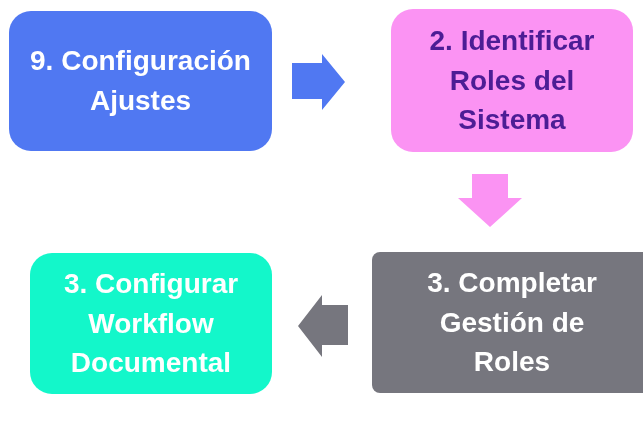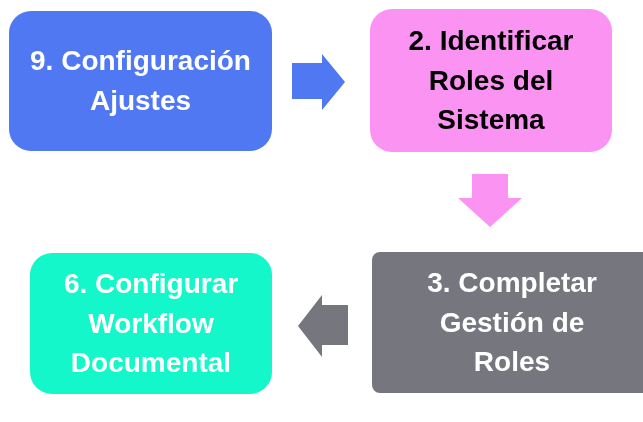--- a/index.html
+++ b/index.html
@@ -49,39 +49,39 @@
 
   <div class="step step1" style="background-color: rgb(80, 120, 242); color: rgb(255, 255, 255);">
     <span class="step-label">9. Configuración
 Ajustes</span>
   </div>
 
   <svg class="arrow arrow1" width="53" height="56" viewBox="0 0 53 56">
     <polygon points="0,9 30,9 30,0 53,28 30,56 30,45 0,45" fill="#5078F2"></polygon>
   </svg>
 
-  <div class="step step2" style="background-color: rgb(251, 147, 243); color: #000000;">
+  <div class="step step2" style="background-color: rgb(251, 147, 243); color: #4c1d95; margin-left: 21px;">
     <span class="step-label">2. Identificar
 Roles del
 Sistema</span>
   </div>
 
   <svg class="arrow arrow2" width="64" height="53" viewBox="0 0 64 53">
     <polygon points="14,0 50,0 50,24 64,24 32,53 0,24 14,24" fill="#FB93F3"></polygon>
   </svg>
 
   <div class="step step3" style="background-color: rgb(118, 118, 126); color: rgb(255, 255, 255);">
     <span class="step-label">3. Completar
 Gestión de
 Roles</span>
   </div>
 
   <svg class="arrow arrow3" width="50" height="62" viewBox="0 0 50 62">
     <polygon points="50,10 24,10 24,0 0,31 24,62 24,50 50,50" fill="#76767E"></polygon>
   </svg>
 
   <div class="step step4" style="background-color: rgb(19, 247, 202); color: rgb(255, 255, 255);">
-    <span class="step-label">6. Configurar
+    <span class="step-label">3. Configurar
 Workflow
 Documental</span>
   </div>
 
 </div>
 
 </body></html>

